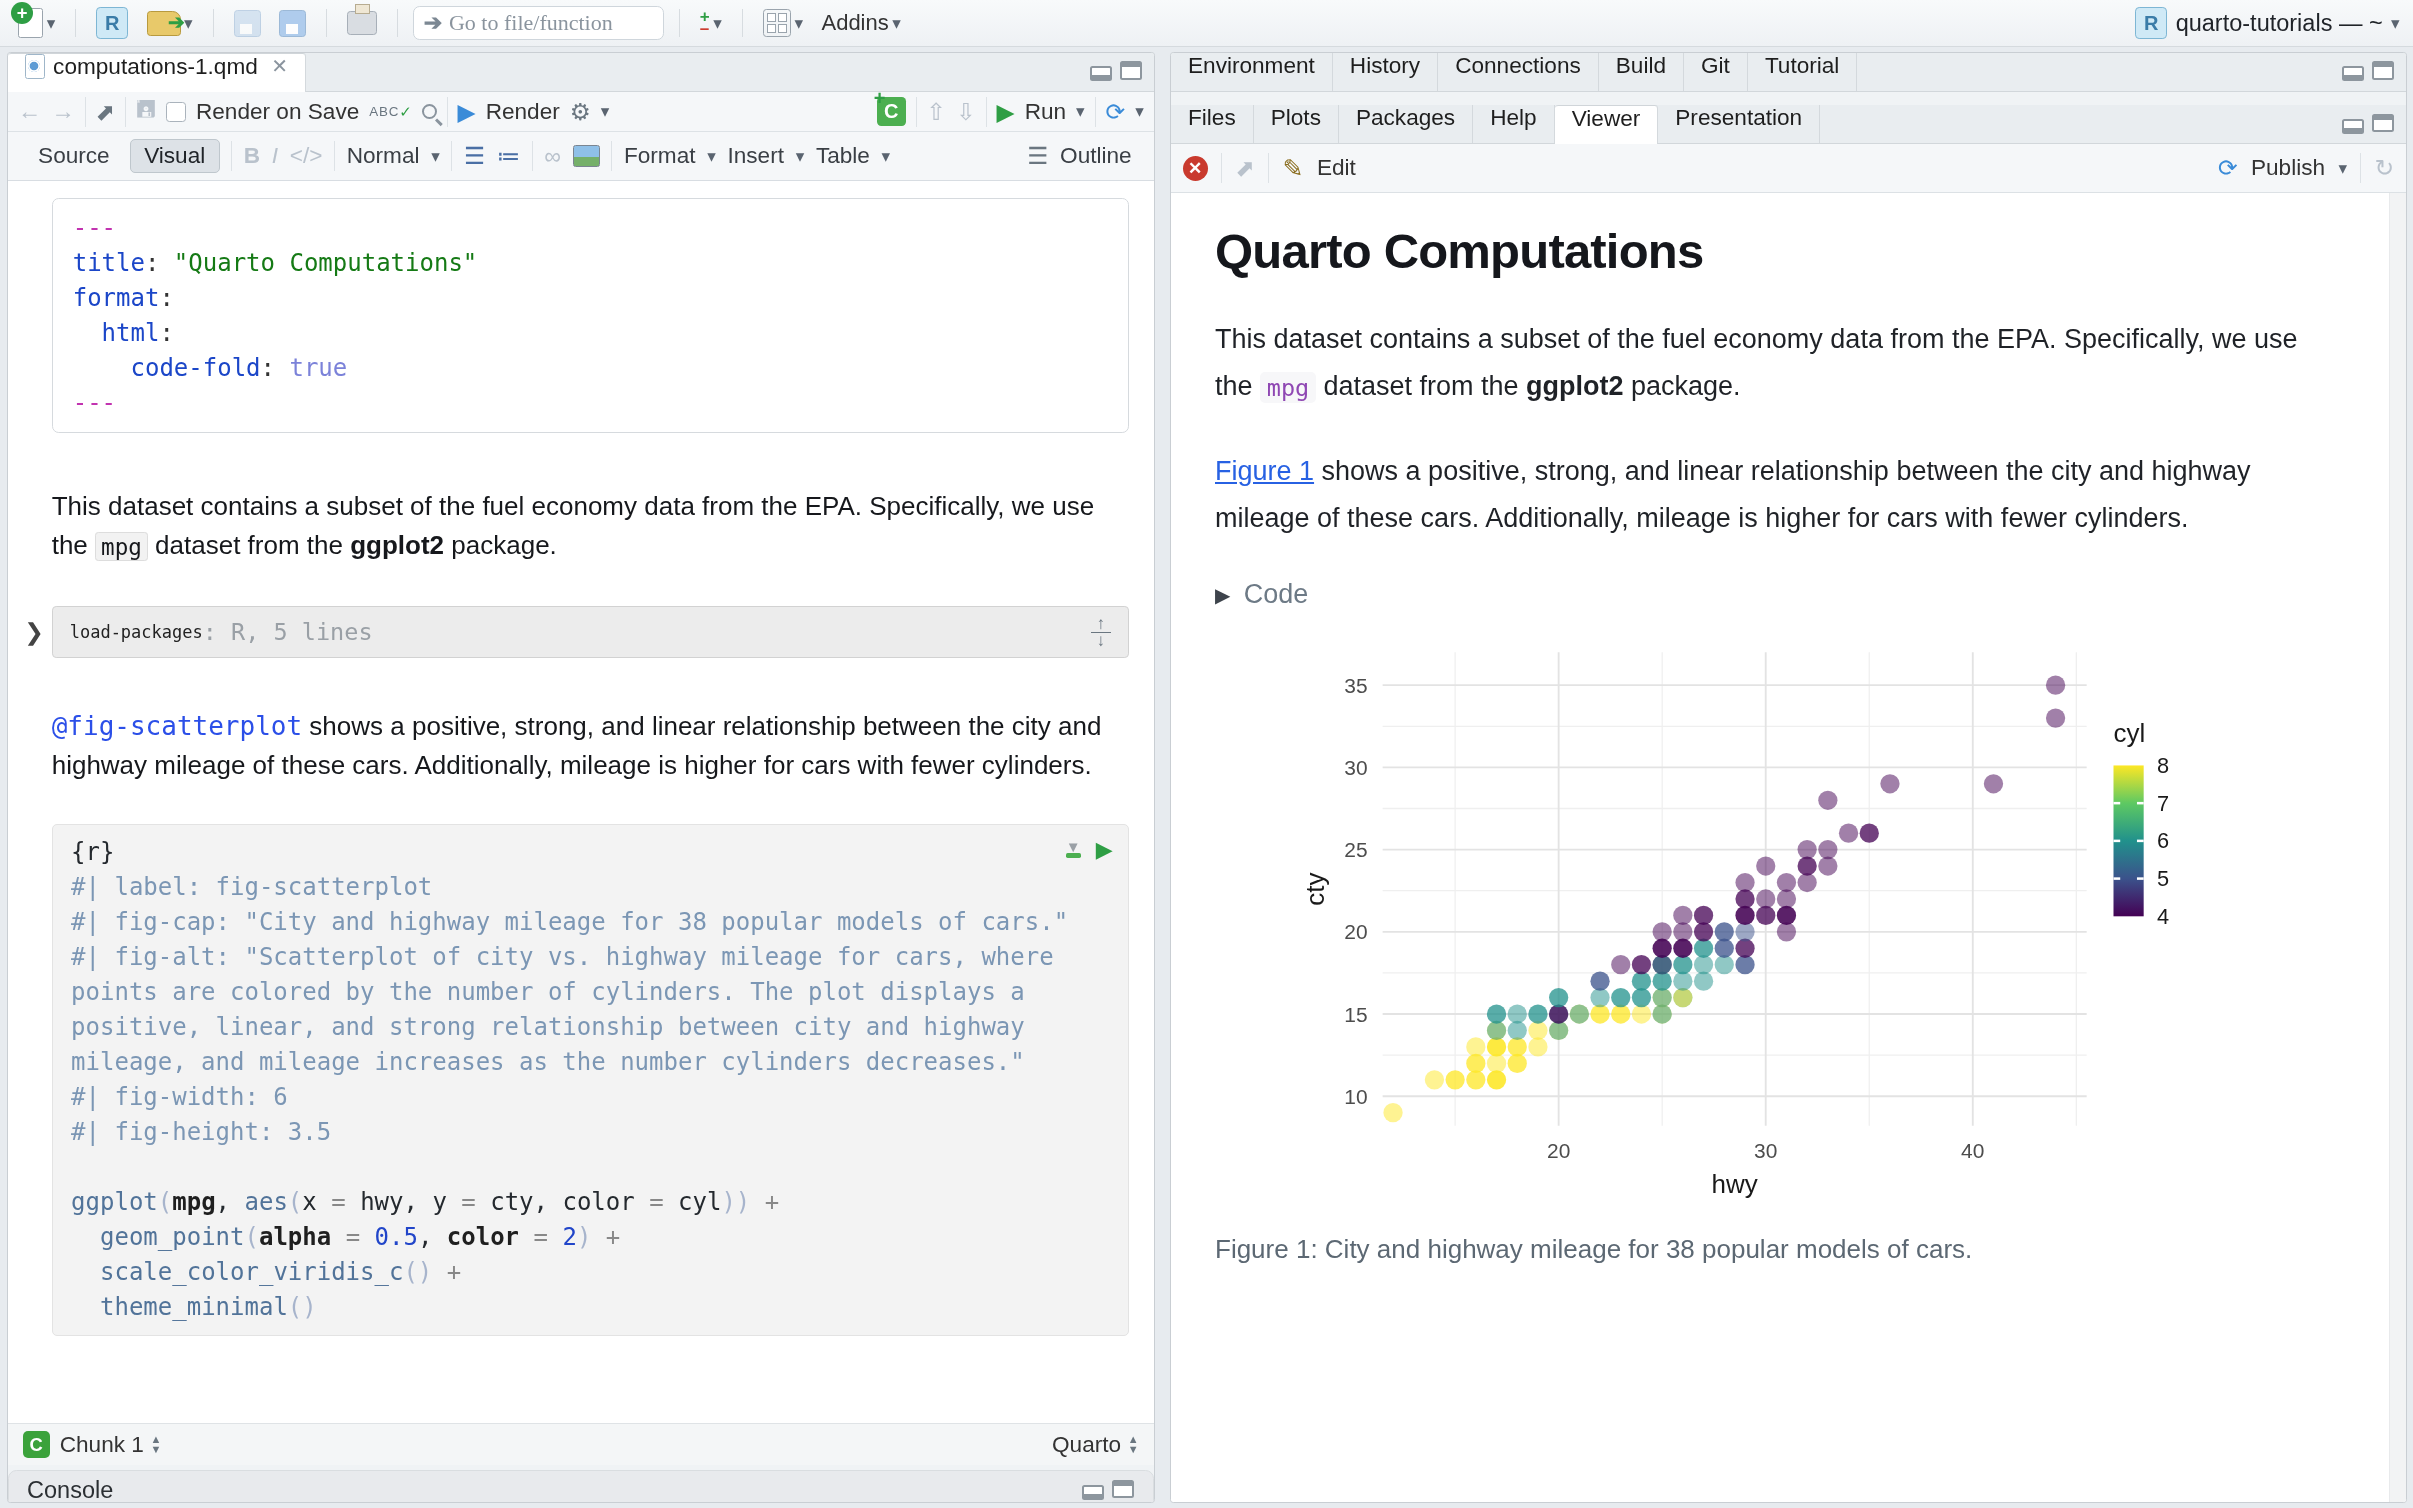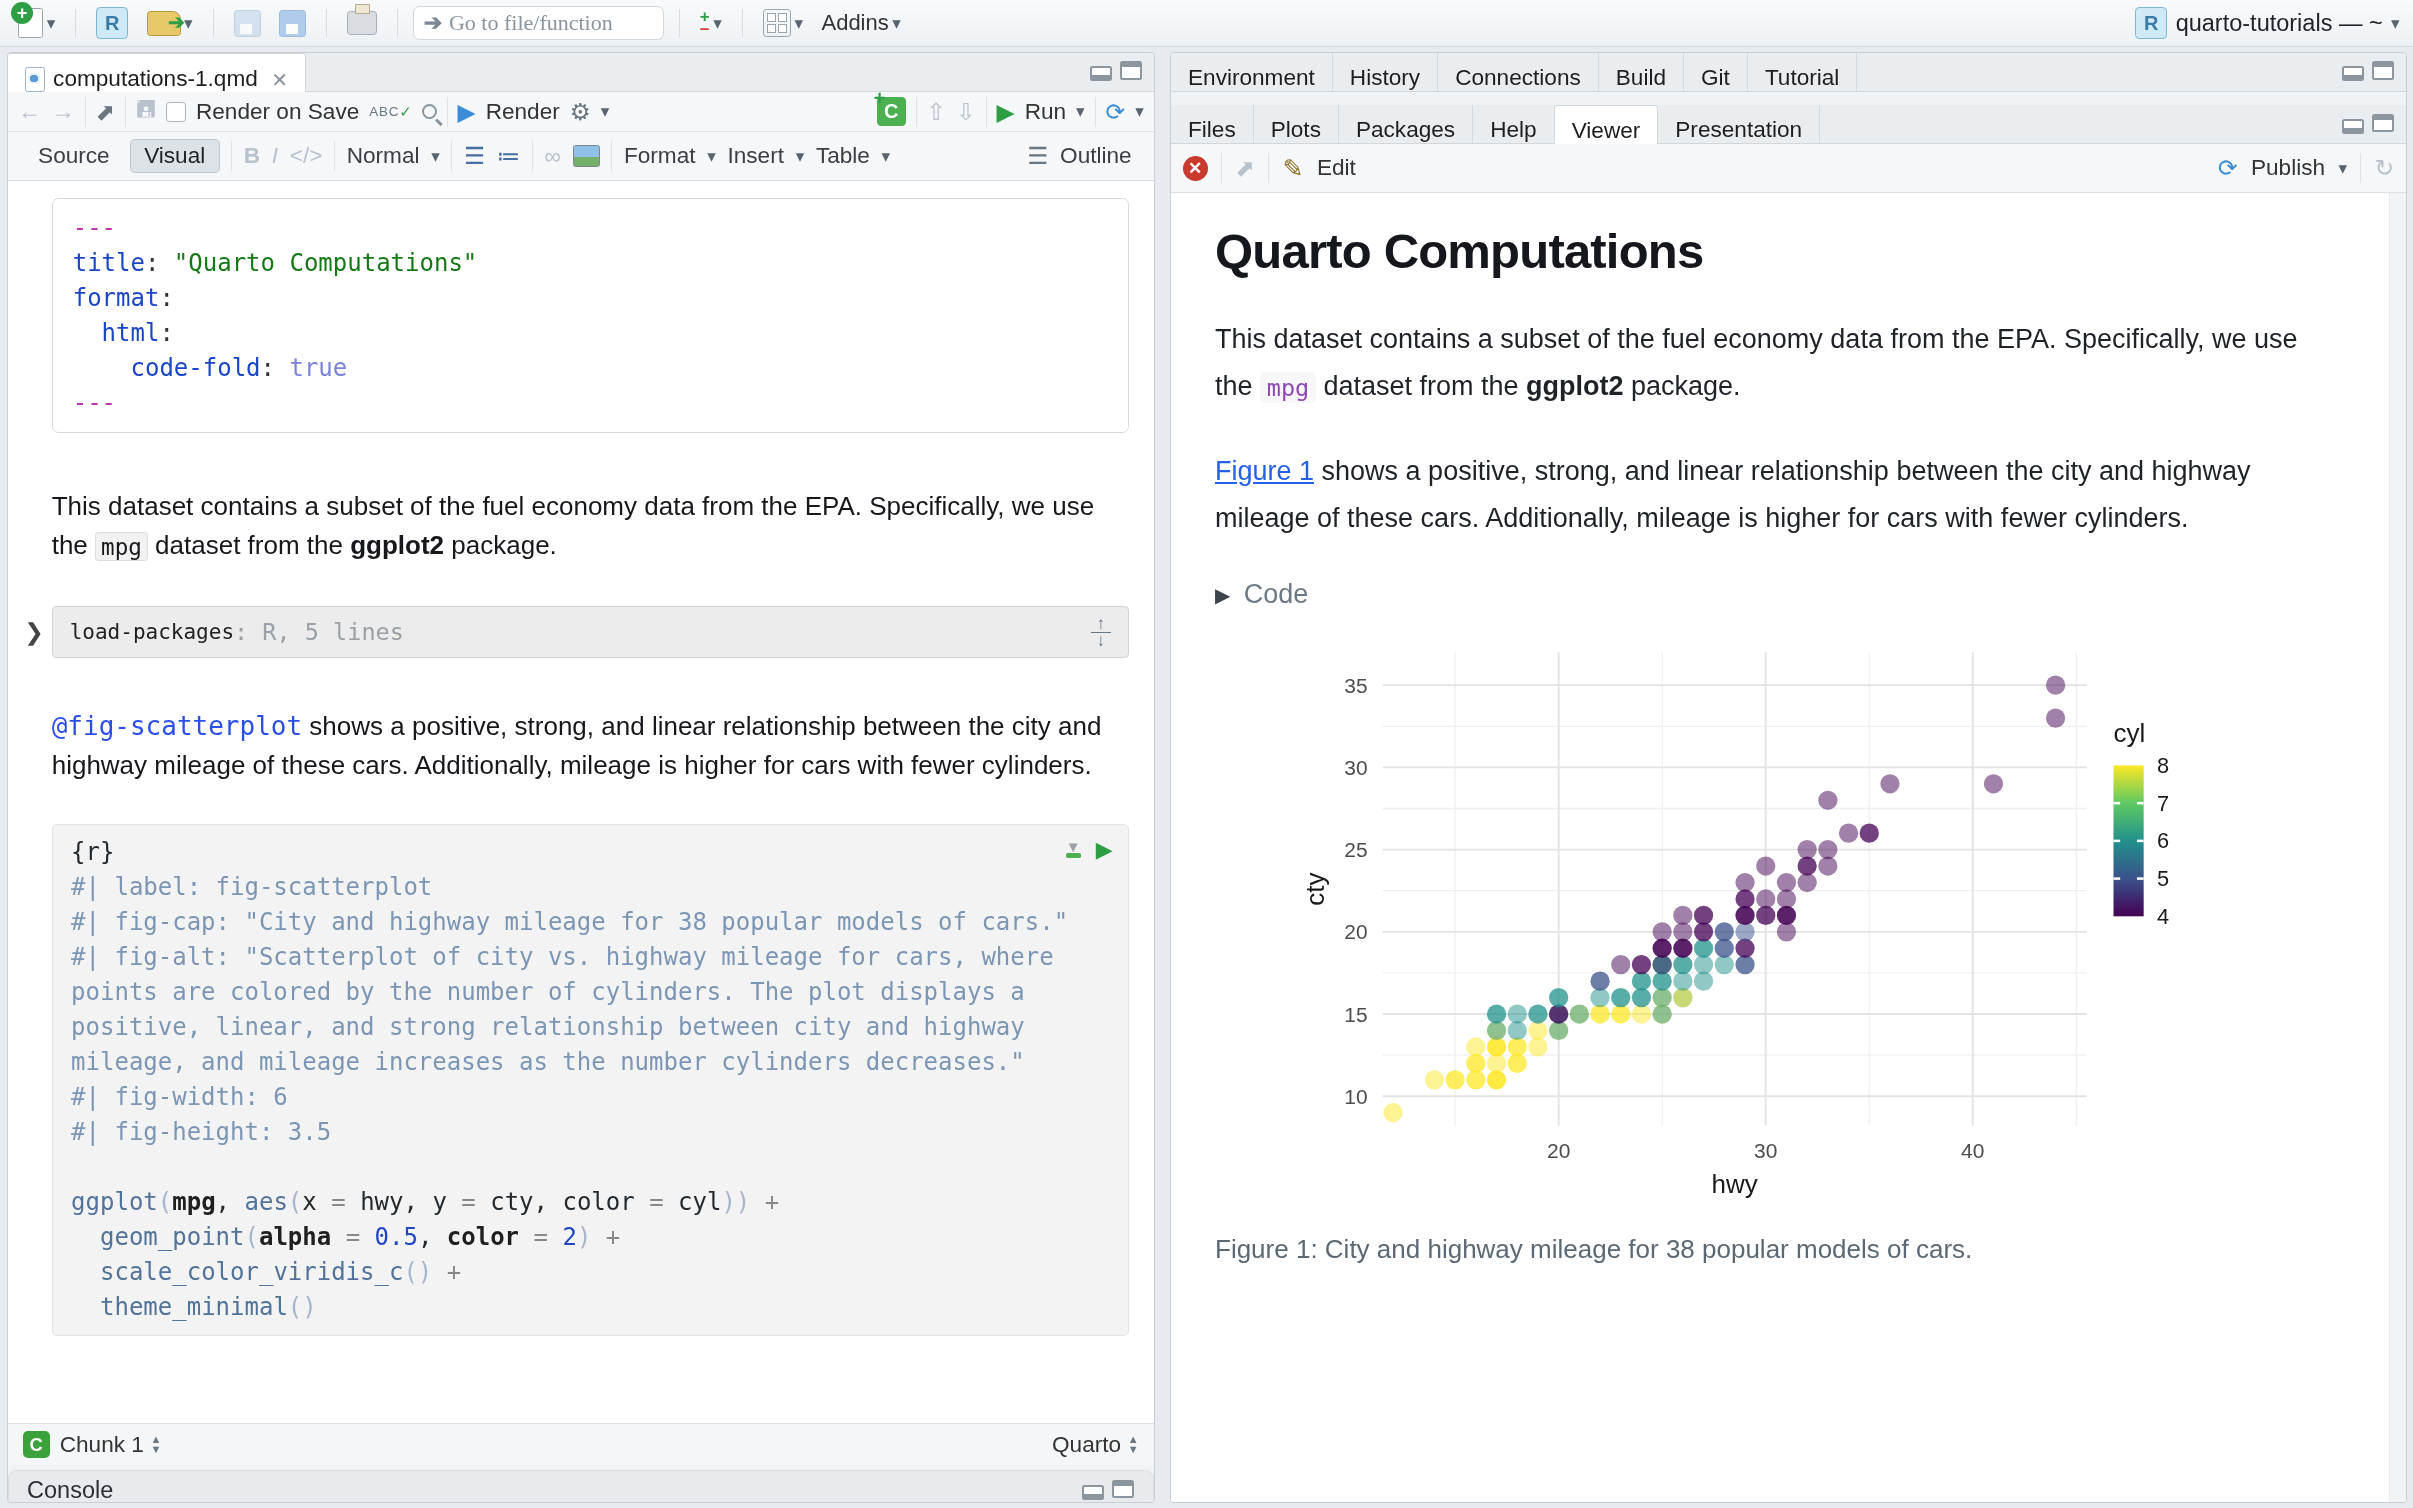--- a/index.html
+++ b/index.html
@@ -33,21 +33,21 @@
   .proj { display:flex; align-items:center; gap:8.4px; font-size:23.5px; color:#1f2328; }
 
   
   .main { position:relative; width:100%; height:1462px; }
   .pane { position:absolute; background:#fff; border:0.8px solid #c9ced3; border-radius:3.4px; overflow:hidden; }
   .pane.left  { left:6.7px;  top:5px; width:1148px; height:1451px; background:#f0f3f5;}
   .pane.right { left:1170px; top:5px; width:1237px; height:1451px; background:#f0f3f5;}
 
   
   .tabbar { height:39px; background:#e9edf0; border-bottom:0.8px solid #d2d7db; display:flex; align-items:stretch; position:relative; }
-  .tab { display:flex; align-items:flex-end; gap:8.4px; padding:0 17px; font-size:22.6px; color:#1e1e1e; border-right:0.8px solid #d4d9dd; }
+  .tab { display:flex; align-items:flex-start; gap:8.4px; padding:0 17px; font-size:22.6px; color:#1e1e1e; border-right:0.8px solid #d4d9dd; }
   .tab.active { background:#ffffff; border-top:0.8px solid #d0d5d9; margin-bottom:-0.8px; border-radius:3.4px 3.4px 0 0; }
   .winctls { position:absolute; right:11.7px; top:8.4px; display:flex; gap:8.4px; }
   .winctl { width:22px; height:18.4px; border:2.5px solid #8d969e; border-top:6.7px solid #8d969e; border-radius:2.5px; background:#fff; }
   .winctl.min { border:2.5px solid #8d969e; border-bottom:6.7px solid #8d969e; height:15px; margin-top:5px; }
 
   .doc-icon { width:20px; height:25px; background:#fff; border:1.7px solid #9fb6c9; border-radius:2.5px; position:relative; }
   .doc-icon:after { content:""; position:absolute; left:2.5px; top:5px; width:11.7px; height:11.7px; border-radius:50%; background:#5b9bd5; box-shadow:0 0 0 1.7px #fff inset; }
   .tab-close { color:#8a949e; font-size:20px; margin-left:5px; }
 
   
@@ -78,21 +78,21 @@
   .c-dash { color:#c233b0; } .c-key { color:#1b46c8; } .c-str { color:#157a15; }
   .c-bool { color:#7b82d9; } .c-pln { color:#333; } .c-pln2 { color:#24292e; }
   .c-copt { color:#7b96b4; } .c-fn { color:#517399; } .c-par { color:#a7b4cc; }
   .c-var { color:#1f1f1f; font-weight:bold; } .c-num { color:#2145c9; } .c-op { color:#888; }
   .c-ref { color:#2b4fe8; font-family:"DejaVu Sans Mono", monospace; }
   .epara { font-size:26px; line-height:39px; color:#16181c; width:1081px; }
   .epara .c-chip { font-family:"DejaVu Sans Mono", monospace; font-size:22.6px; background:#f2f2f2; border:0.8px solid #ddd; border-radius:3.4px; padding:0.8px 5px; }
   .epara .c-b { font-weight:bold; }
   .collapsed-chunk { position:relative; width:1077px; height:52px; background:#ececec; border:1.7px solid #d2d2d2; border-radius:4.2px; display:flex; align-items:center; padding:0 17px; }
   .collapsed-chunk .chev { position:absolute; left:-28.5px; color:#444; font-size:23.5px; }
-  .cc-label { font-family:"DejaVu Sans Mono", monospace; font-size:21px; color:#222; }
+  .cc-label { font-family:"DejaVu Sans Mono", monospace; font-size:17px; color:#222; }
   .cc-meta { font-family:"DejaVu Sans Mono", monospace; font-size:23.5px; color:#9aa0a6; }
   .cc-expand { margin-left:auto; display:flex; flex-direction:column; align-items:center; line-height:11.7px; color:#6a7680; font-size:17px; }
   .cc-expand .bar { width:20px; height:1.7px; background:#6a7680; margin:1.7px 0; }
   .chunk-box { position:relative; width:1077px; background:#f3f3f3; border:1.7px solid #e3e3e3; border-radius:5px; padding:10px 18.4px; }
   .chunk-icons { position:absolute; right:15px; top:11.7px; display:flex; gap:15px; align-items:center; }
   .runabove { display:flex; flex-direction:column; align-items:center; line-height:8.4px; }
   .runabove .tri { color:#9aa0a6; font-size:15px; }
   .runabove .bar { width:15px; height:5px; background:#4caf50; border-radius:1.7px; margin-top:1.7px; }
   .runchunk { color:#2e9e44; font-size:22px; }
 

